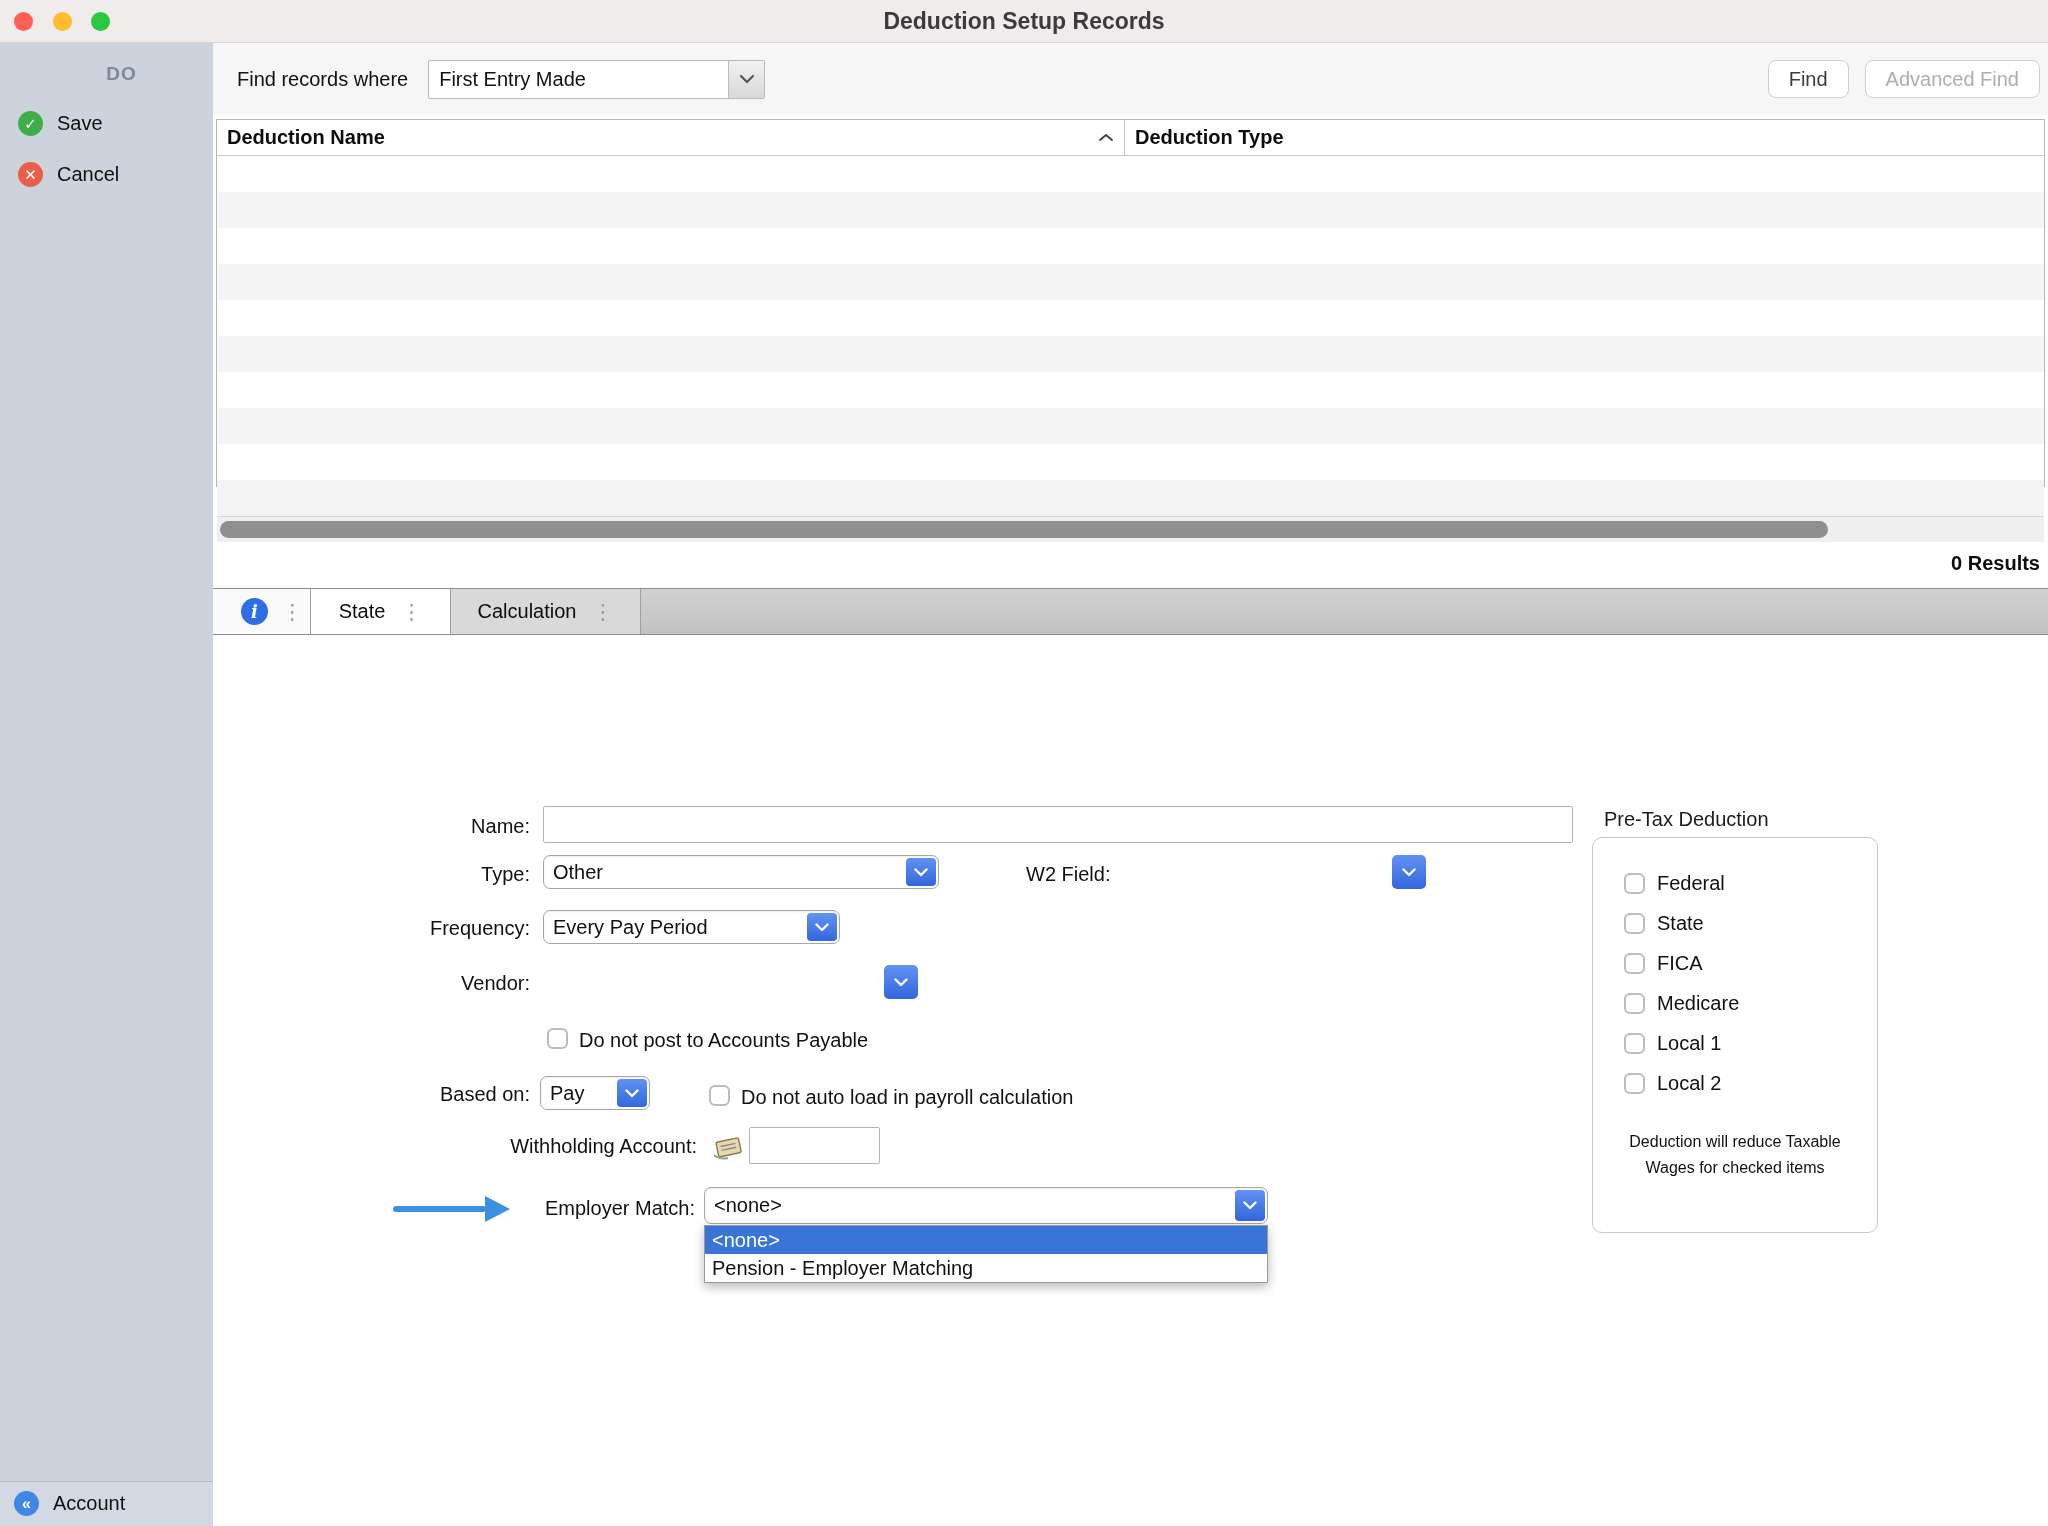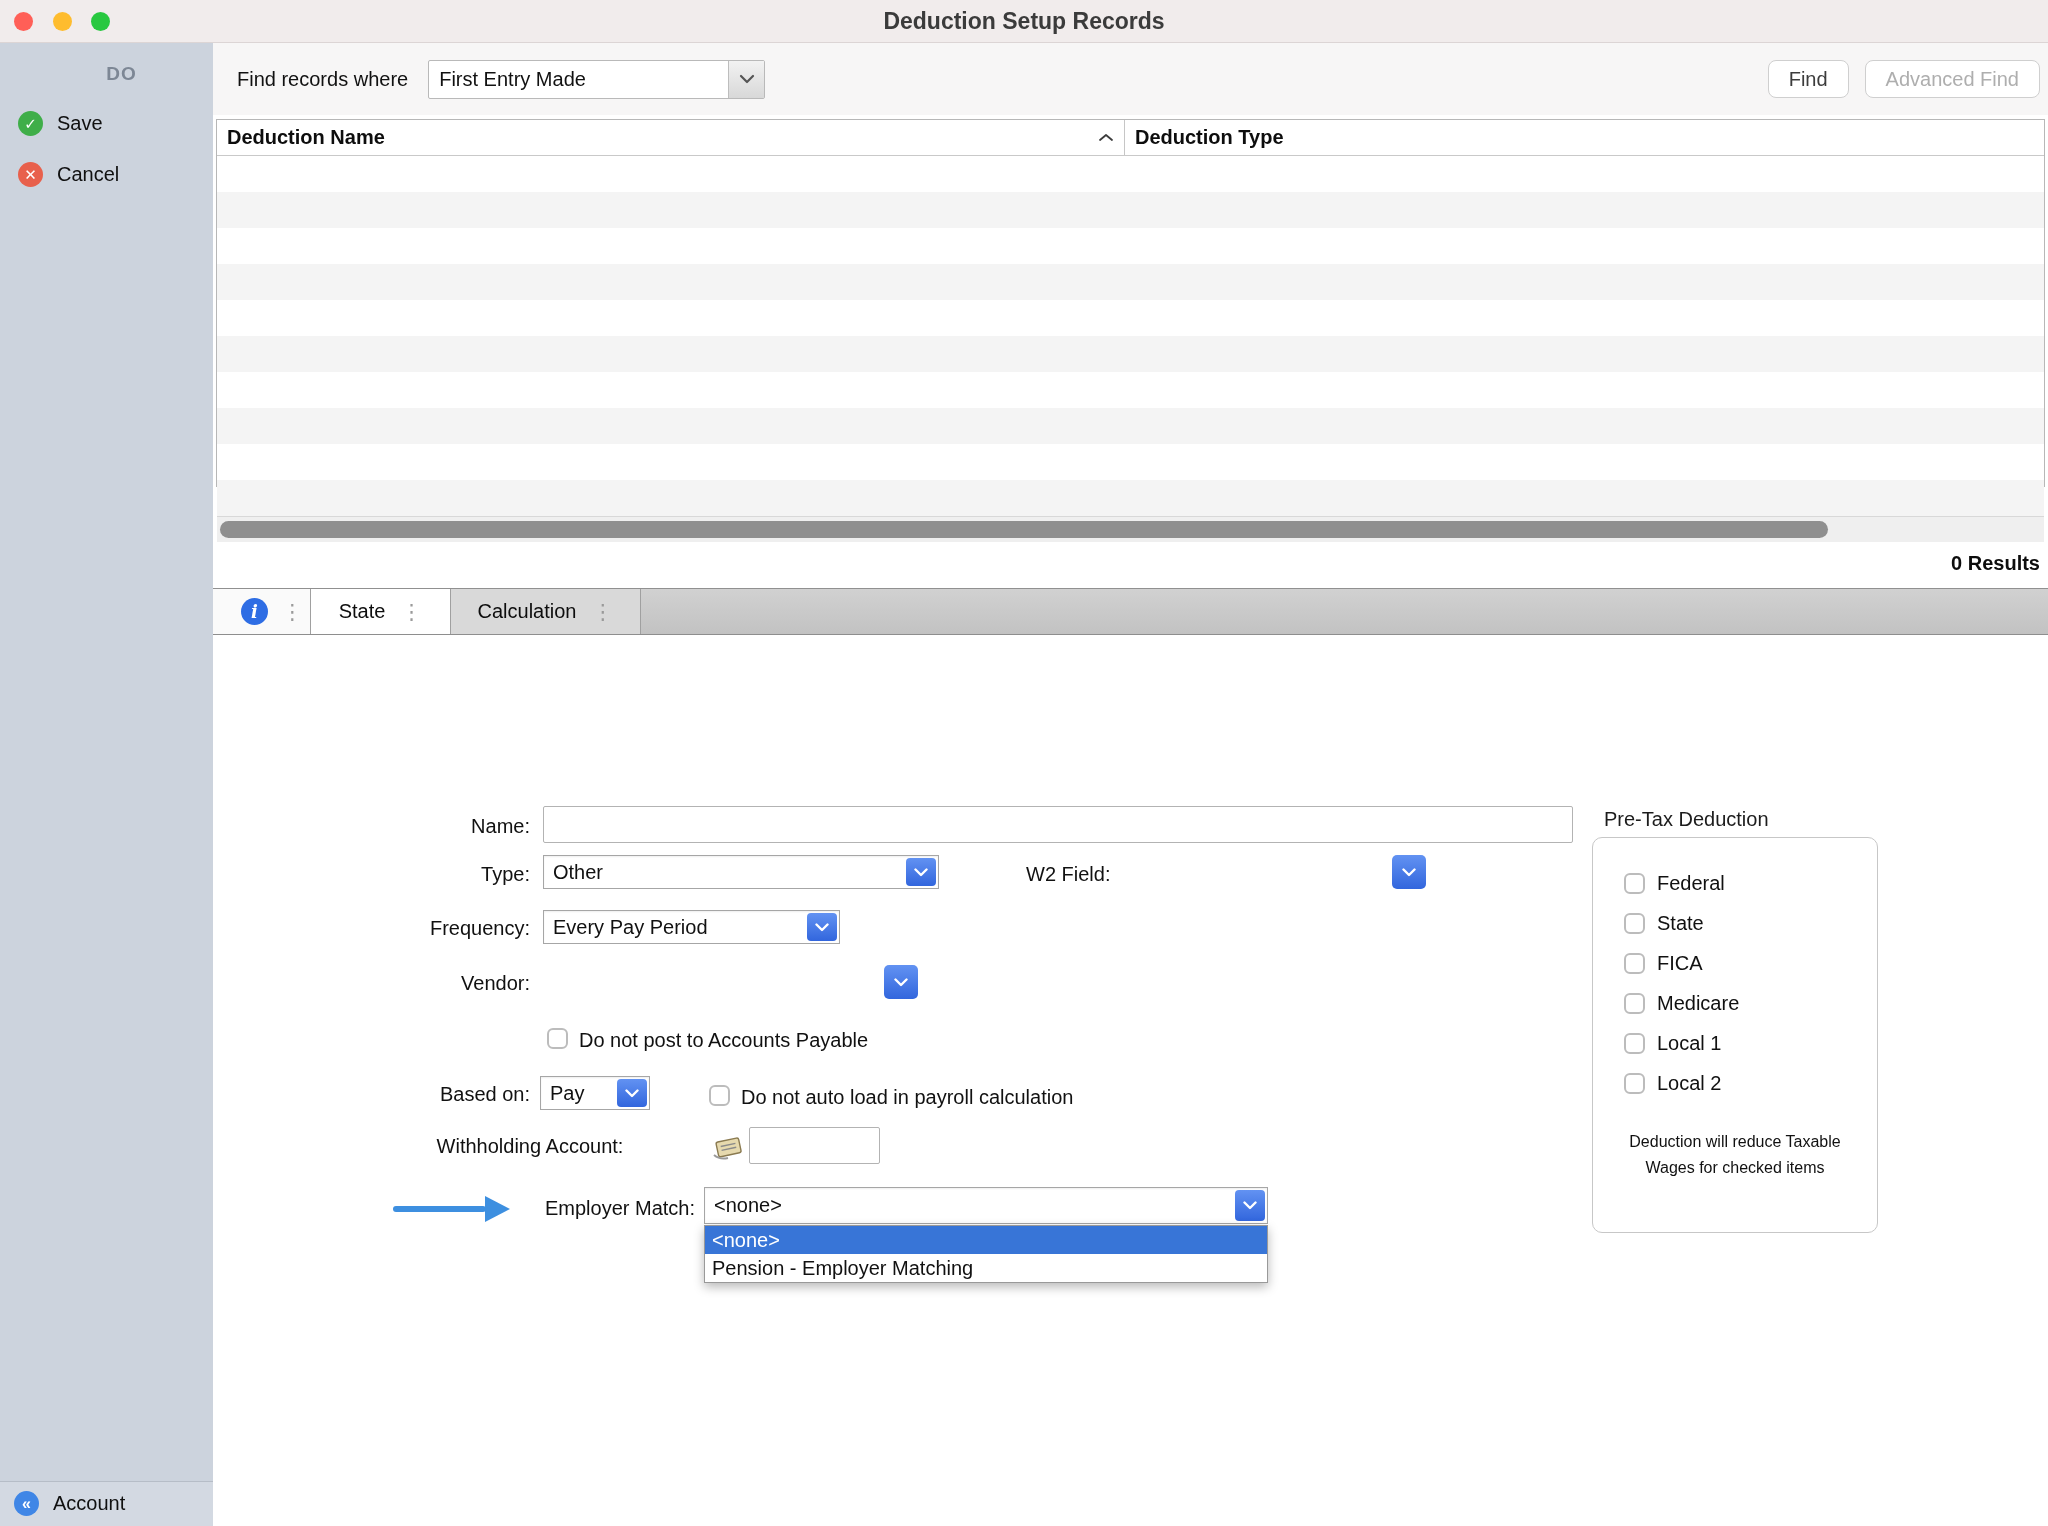--- a/index.html
+++ b/index.html
@@ -61,21 +61,21 @@
   .dots { color:#9a9a9a; font-size:21px; line-height:1; margin-left:14px; }
   .tab { display:flex; align-items:center; justify-content:center; font-size:20px; color:#0d0d0d; border-right:1px solid #a0a0a0; }
   .tab-setup { width:140px; background:#ffffff; }
   .tab-calc { width:190px; background:#d9d9d9; }
   .tab .dots { margin-left:16px; }
 
   
   .form { position:absolute; top:593px; left:0; right:0; bottom:0; background:#fff; }
   .lbl { position:absolute; font-size:20px; color:#111; text-align:right; }
   .input { position:absolute; border:1px solid #b3b3b3; border-radius:2px; background:#fff; font-size:20px; padding:0 8px; font-family:inherit; color:#111; }
-  .dd { position:absolute; background:#fff; border:1px solid #a6a6a6; border-radius:0; box-shadow:inset 0 1px 2px rgba(0,0,0,0.07); }
+  .dd { position:absolute; background:#fff; border:1px solid #a6a6a6; border-radius:7px; box-shadow:inset 0 1px 2px rgba(0,0,0,0.07); }
   .dd .d-txt { position:absolute; left:9px; top:0; bottom:0; display:flex; align-items:center; font-size:20px; color:#111; white-space:nowrap; }
   .dd .d-btn, .bluebtn { background:linear-gradient(180deg,#6292f2,#3266dd); display:flex; align-items:center; justify-content:center; border-radius:4px; }
   .dd .d-btn { position:absolute; right:2px; top:2px; bottom:2px; width:30px; }
   .bluebtn { position:absolute; width:34px; height:34px; border-radius:5px; }
   .cb { position:absolute; width:21px; height:21px; border:2px solid #bcbcbc; border-radius:6px; background:#fff; }
   .cb-lbl { position:absolute; font-size:20px; color:#111; white-space:nowrap; }
 
   
   .arrow-shaft { position:absolute; left:180px; top:570px; width:93px; height:6px; border-radius:3px; background:#3d8fe0; }
   .arrow-head { position:absolute; left:272px; top:560px; width:0; height:0; border-top:13px solid transparent; border-bottom:13px solid transparent; border-left:25px solid #3d8fe0; }
@@ -238,21 +238,21 @@
         <div class="d-btn">
           <svg width="14" height="9" viewBox="0 0 14 9">
               <path d="M1.5 1.5 L7 7 L12.5 1.5" fill="none" stroke="#fff" stroke-width="2.4" stroke-linecap="round" stroke-linejoin="round"></path>
             </svg>
         </div>
       </div>
 
       <div class="cb" style="left:496px; top:449px;"></div>
       <div class="cb-lbl" style="left:528px; top:449px; line-height:24px;">Do not auto load in payroll calculation</div>
 
-      <div class="lbl" style="left:150px; top:492px; width:334px; height:37px; line-height:37px;text-align:center;">Withholding Account:</div>
+      <div class="lbl" style="left:150px; top:492px; width:334px; height:37px; line-height:37px;">Withholding Account:</div>
       <div style="position:absolute; left:499px; top:499px;">
         <svg width="33" height="25" viewBox="0 0 33 25">
           <g transform="rotate(-12 16 12)">
             <rect x="5" y="5" width="23" height="15" rx="2" fill="#e6d9ae" stroke="#8a7a50" stroke-width="1.4"></rect>
             <line x1="9" y1="10" x2="24" y2="10" stroke="#8a8a8a" stroke-width="1.4"></line>
             <line x1="9" y1="14" x2="24" y2="14" stroke="#8a8a8a" stroke-width="1.4"></line>
           </g>
           <path d="M2 20 q6 5 14 3" fill="none" stroke="#9a9a9a" stroke-width="2"></path>
         </svg>
       </div>

